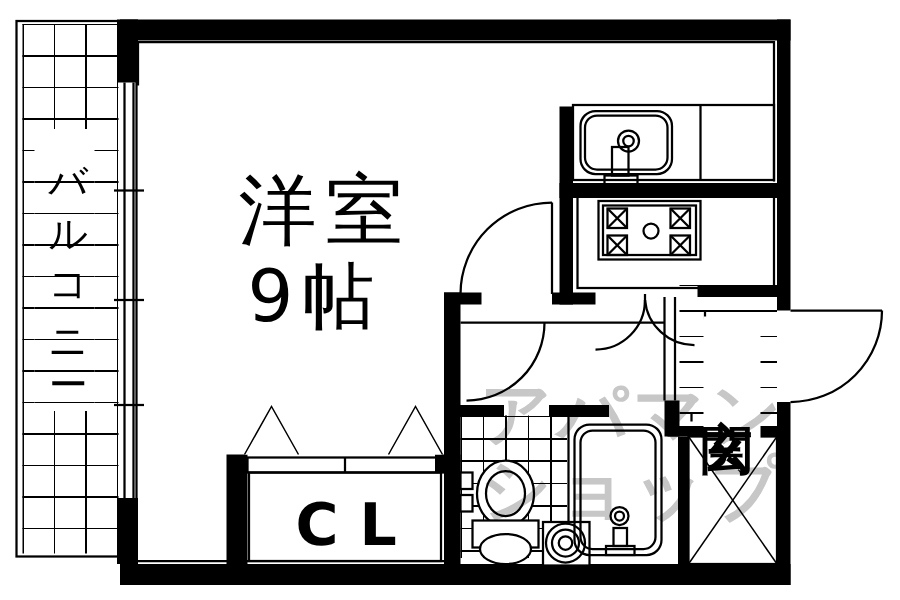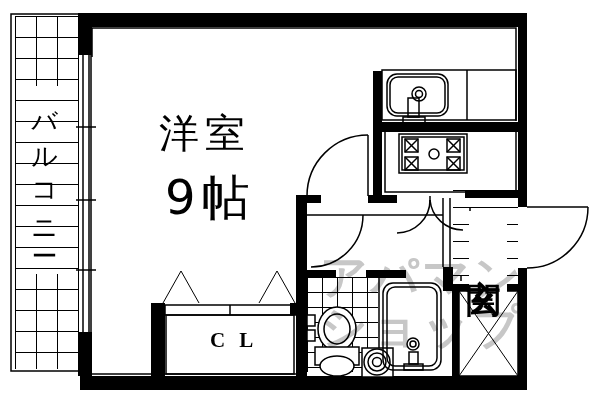--- a/index.html
+++ b/index.html
@@ -18,28 +18,28 @@
   
   #toilet-tiles{left:307px;top:277px;width:71px;height:95px;
     background-image:
       repeating-linear-gradient(to right,#000 0 1px,transparent 1px 15px),
       repeating-linear-gradient(to bottom,#000 0 1px,transparent 1px 15px);}
   
   #genkan-floor{left:453px;top:190px;width:65px;height:100px;
     background-image:repeating-linear-gradient(to bottom,#000 0 1px,transparent 1px 17px);}
   svg{position:absolute;left:0;top:0;}
   .label{position:absolute;color:#000;}
-  #label-room{left:159px;top:106px;font-size:40px;letter-spacing:6px;}
+  #label-room{left:159px;top:106px;font-size:52px;letter-spacing:6px;}
   #label-size{left:165px;top:166px;font-size:48px;letter-spacing:6px;}
   #label-balcony{left:28px;top:92px;font-size:26px;writing-mode:vertical-rl;
                  letter-spacing:8px;font-weight:500;}
   #label-genkan{left:469px;top:211px;width:38px;height:92px;background:#fff;
                 font-size:34px;writing-mode:vertical-rl;letter-spacing:5px;
                 font-weight:600;text-align:center;}
-  #label-closet{left:210px;top:328px;font-size:21px;letter-spacing:14px;font-weight:600;font-family:Liberation Serif, serif;}
+  #label-closet{left:197px;top:328px;font-size:39px;letter-spacing:14px;font-weight:600;}
   #watermark{left:320px;top:252px;font-size:47px;font-weight:bold;letter-spacing:3px;
              line-height:50px;color:#c7c7c7;mix-blend-mode:multiply;z-index:60;
              white-space:pre-line;text-align:right;}
   .label{z-index:50;}
 </style>
 </head>
 <body>
 
 <div id="stage">
 

